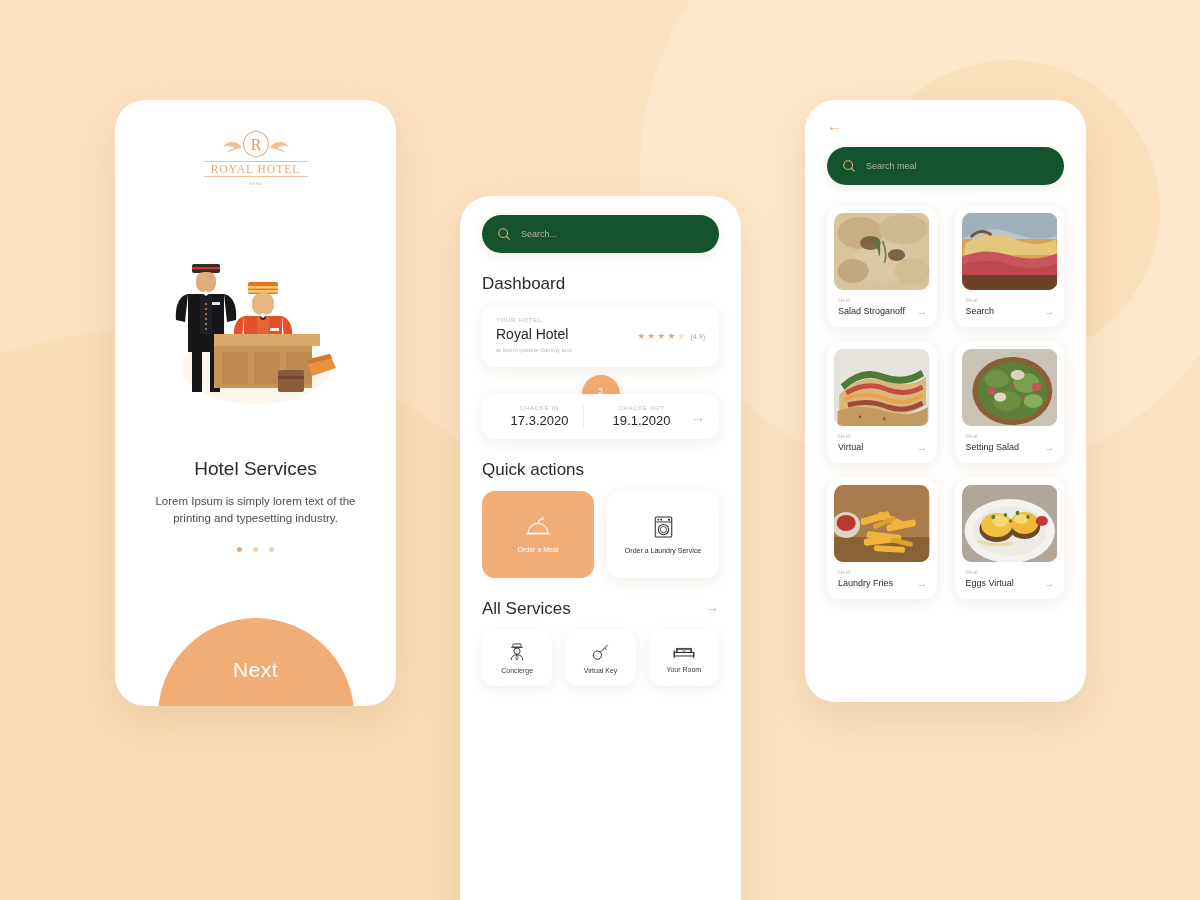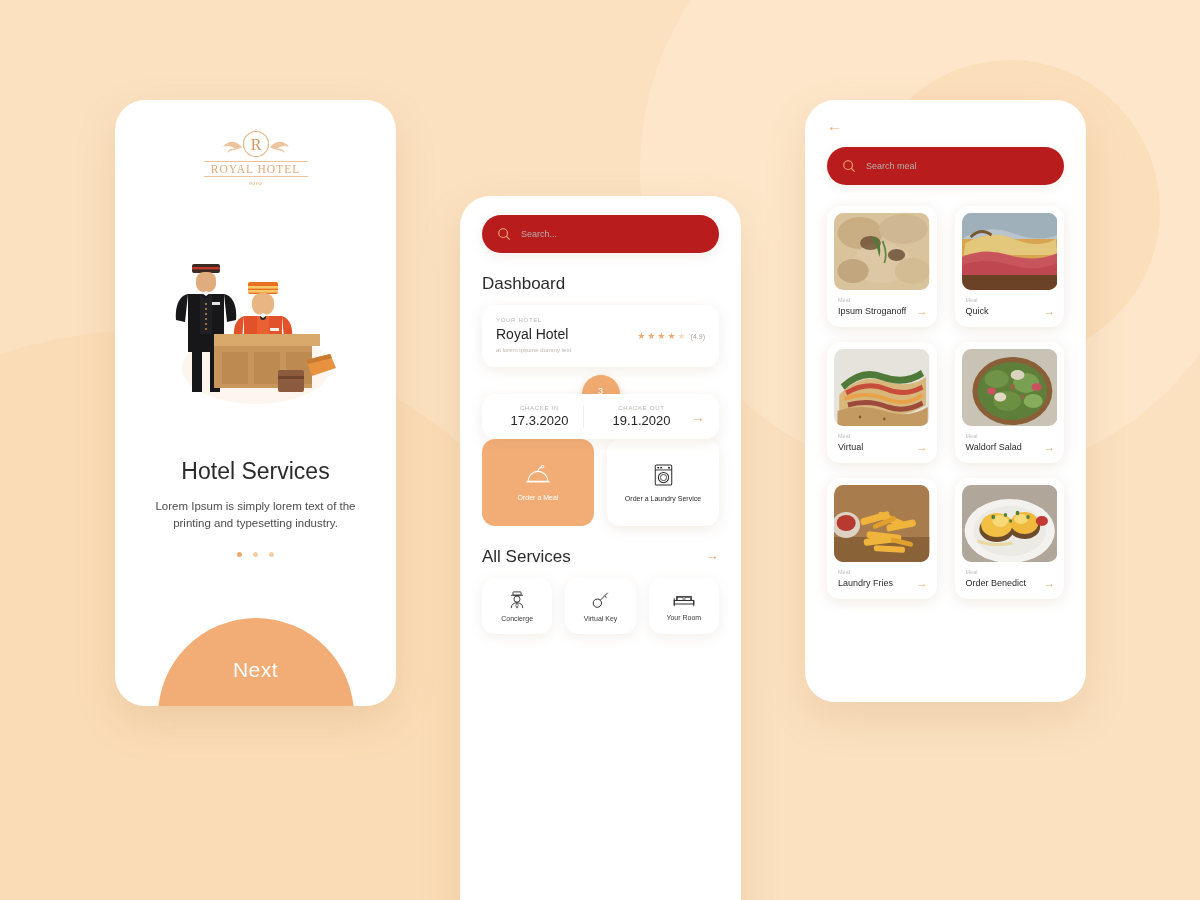--- a/index.html
+++ b/index.html
@@ -47,21 +47,21 @@
     border-top: 1px solid #eec4a0; border-bottom: 1px solid #eec4a0;
     padding: 1px 0;
   }
   .logo-sub {
     position: absolute; left: 0; right: 0; top: 51px; text-align: center;
     font-family: "Liberation Serif", serif; font-size: 8px; color: #e5b489;
   }
   .illus { margin-top: 54px; display: flex; justify-content: center; }
   .onboard-title {
     margin-top: 50px; text-align: center;
-    font-size: 23px; color: #2b2b2b; font-weight: 400;
+    font-size: 19px; color: #2b2b2b; font-weight: 400;
   }
   .onboard-desc {
     margin: 13px 30px 0; text-align: center;
     font-size: 11.5px; line-height: 17px; color: #4d4d4d;
   }
   .dots { margin-top: 20px; display: flex; justify-content: center; gap: 11px; }
   .dot { width: 5px; height: 5px; border-radius: 50%; background: #f3cfa8; }
   .dot.active { background: #eda96f; }
   .next-btn {
     position: absolute; left: 50%; bottom: -108px;
@@ -69,21 +69,21 @@
     width: 196px; height: 196px; border-radius: 50%;
     background: #f2ad77; color: #fff;
     display: flex; justify-content: center;
     padding-top: 40px; font-size: 21px; letter-spacing: .5px;
     cursor: pointer;
   }
 
   
   .search-bar {
     display: flex; align-items: center; gap: 10px;
-    height: 38px; background: #b91c1c; border-radius: 19px;
+    height: 38px; background: #14532d; border-radius: 19px;
     padding: 0 15px;
     box-shadow: 0 3px 11px rgba(180,140,100,0.16);
   }
   .search-bar .ph { font-size: 9px; color: #b6b0ab; }
 
   
   .p2-body { padding: 19px 22px 0; }
   .sec-title { font-size: 17px; color: #2b2b2b; margin: 21px 0 11px; }
   .card {
     background: #fff; border-radius: 13px;
@@ -287,20 +287,21 @@
           <div class="stay-date">17.3.2020</div>
         </div>
         <div class="stay-col right">
           <div class="lbl-xs">CHACKE OUT</div>
           <div class="stay-date">19.1.2020</div>
         </div>
         <div class="arrow-o">→</div>
       </div>
     </div>
 
+    <div class="sec-title">Quick actions</div>
     <div class="qa-row">
       <div class="qa-card filled">
         <svg width="26" height="20" viewBox="0 0 28 22">
           <path d="M3 18 a11 11 0 0 1 22 0 z" fill="none" stroke="#fff" stroke-width="1.2"></path>
           <line x1="1" y1="18.6" x2="27" y2="18.6" stroke="#fff" stroke-width="1.2"></line>
           <path d="M14 6.5 c0 -3 3 -3 4 -5" fill="none" stroke="#fff" stroke-width="1.2"></path>
           <circle cx="19" cy="1.8" r="1.4" fill="none" stroke="#fff" stroke-width="1.1"></circle>
         </svg>
         <span class="qa-lbl">Order a Meal</span>
       </div>
@@ -419,21 +420,21 @@
               <ellipse cx="90" cy="58" rx="20" ry="13" fill="#d3bb93"></ellipse>
               <ellipse cx="42" cy="30" rx="12" ry="7" fill="#6b4f33" opacity="0.8"></ellipse>
               <ellipse cx="72" cy="42" rx="10" ry="6" fill="#5d432b" opacity="0.75"></ellipse>
               <path d="M48 24 q8 10 4 20 q-2 -12 -8 -18 z" fill="#4f7a3a"></path>
               <path d="M56 28 q6 12 2 22" stroke="#5b8a40" stroke-width="2" fill="none"></path>
             </g>
           </svg>
         </div>
         <div class="meal-foot">
           <div class="meal-kind">Meal</div>
-          <div class="meal-name">Ipsum Stroganoff</div>
+          <div class="meal-name">Salad Stroganoff</div>
           <span class="meal-arrow">→</span>
         </div>
       </div>
 
       <div class="meal-card">
         <div class="meal-img">
           <svg width="100%" height="77" viewBox="0 0 110 77" preserveAspectRatio="none">
             <defs>
                 <clipPath id="c2">
                   <rect width="110" height="77" rx="10"></rect>
@@ -446,21 +447,21 @@
               <path d="M4 30 q30 -14 56 -4 q28 10 48 0 l2 16 h-108 z" fill="#e3c77a"></path>
               <path d="M0 44 q26 -10 54 -2 q30 8 56 -2 v16 h-110 z" fill="#c9555c"></path>
               <path d="M0 52 q28 -8 56 0 q28 8 54 -2 v12 h-110 z" fill="#bf4750"></path>
               <rect y="62" width="110" height="15" fill="#6b4226"></rect>
               <path d="M10 24 q12 -10 24 -2" stroke="#7a5730" stroke-width="3" fill="none"></path>
             </g>
           </svg>
         </div>
         <div class="meal-foot">
           <div class="meal-kind">Meal</div>
-          <div class="meal-name">Quick</div>
+          <div class="meal-name">Search</div>
           <span class="meal-arrow">→</span>
         </div>
       </div>
 
       <div class="meal-card">
         <div class="meal-img">
           <svg width="100%" height="77" viewBox="0 0 110 77" preserveAspectRatio="none">
             <defs>
                 <clipPath id="c3">
                   <rect width="110" height="77" rx="10"></rect>
@@ -506,21 +507,21 @@
               <ellipse cx="44" cy="48" rx="7" ry="4.5" fill="#e0d8c2"></ellipse>
               <ellipse cx="86" cy="38" rx="6" ry="4" fill="#c9535c"></ellipse>
               <ellipse cx="34" cy="42" rx="5" ry="3.5" fill="#c9535c"></ellipse>
               <circle cx="58" cy="38" r="3" fill="#8d6a3f"></circle>
               <circle cx="70" cy="48" r="2.6" fill="#8d6a3f"></circle>
             </g>
           </svg>
         </div>
         <div class="meal-foot">
           <div class="meal-kind">Meal</div>
-          <div class="meal-name">Waldorf Salad</div>
+          <div class="meal-name">Setting Salad</div>
           <span class="meal-arrow">→</span>
         </div>
       </div>
 
       <div class="meal-card">
         <div class="meal-img">
           <svg width="100%" height="77" viewBox="0 0 110 77" preserveAspectRatio="none">
             <defs>
                 <clipPath id="c5">
                   <rect width="110" height="77" rx="10"></rect>
@@ -578,20 +579,20 @@
                   <circle cx="76" cy="32" r="2"></circle>
                 <circle cx="56" cy="36" r="1.8"></circle>
               </g>
               <ellipse cx="92" cy="36" rx="7" ry="5" fill="#c23a33"></ellipse>
               <path d="M18 56 q18 6 40 2" stroke="#e8cb72" stroke-width="3" fill="none" opacity="0.6"></path>
             </g>
           </svg>
         </div>
         <div class="meal-foot">
           <div class="meal-kind">Meal</div>
-          <div class="meal-name">Order Benedict</div>
+          <div class="meal-name">Eggs Virtual</div>
           <span class="meal-arrow">→</span>
         </div>
       </div>
 
     </div>
   </div>
 </div>
 
 </body></html>

